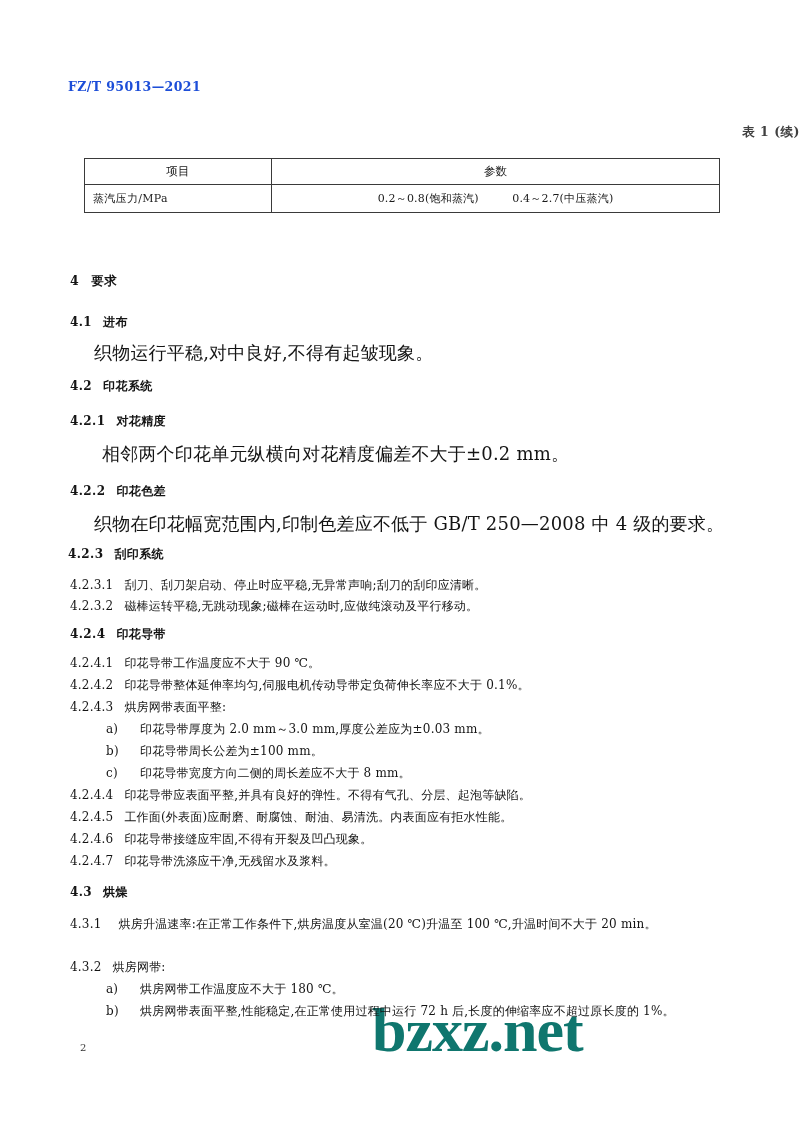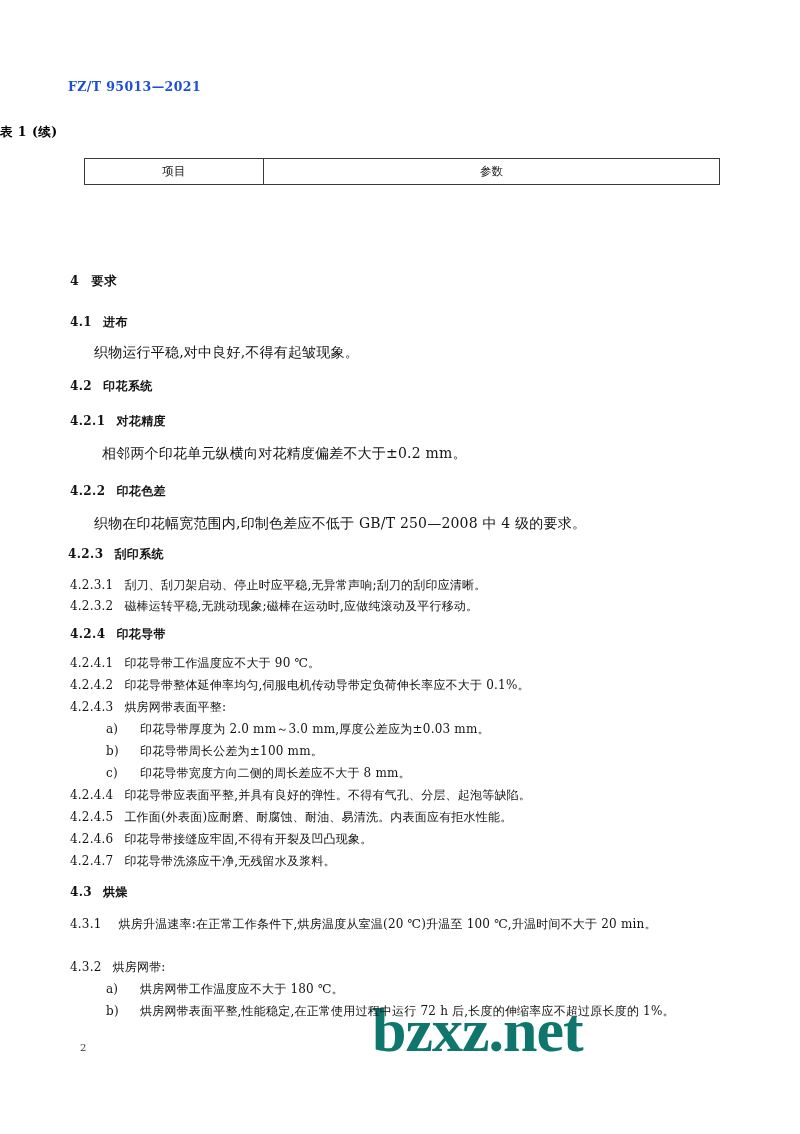--- a/index.html
+++ b/index.html
@@ -50,24 +50,24 @@
     letter-spacing: 0.4px;
     color: #1d4ed8;
   }
 
   
   .table-caption {
     position: absolute;
     left: 0;
     top: 124px;
     width: 800px;
-    text-align: left;
+    text-align: right;
     font-size: 12.5px;
     font-weight: bold;
-    color: #000000;
+    color: #404040;
     letter-spacing: 0.5px;
   }
 
   
   .tbl-wrap {
     position: absolute;
     left: 84px;
     top: 158px;
     width: 684px;
   }
@@ -117,21 +117,21 @@
   .h1 .num { margin-right: 12px; }
 
   .h2 {
     font-weight: bold;
     font-size: 12px;
     letter-spacing: 0.4px;
   }
   .h2 .num { margin-right: 11px; }
 
   .para {
-    font-size: 14px;
+    font-size: 18px;
     letter-spacing: 0.2px;
     line-height: 21px;
   }
 
   .numpara {
     font-size: 12px;
     letter-spacing: 0.2px;
     line-height: 21px;
   }
   .numpara .num { margin-right: 11px; }
@@ -175,20 +175,28 @@
 
     <div class="tbl-wrap">
       <table class="spec">
         <thead>
           <tr>
             <th class="c-item" style="text-align:center;padding-left:0 !important;">项目</th>
             <th>参数</th>
           </tr>
         </thead>
         <tbody>
+          <tr>
+            <td class="c-item">蒸汽压力/MPa</td>
+            <td class="c-param">
+              <span class="param-inner">0.2～0.8(饱和蒸汽)</span>
+              <span class="gap-lg"></span>
+              <span class="param-inner">0.4～2.7(中压蒸汽)</span>
+            </td>
+          </tr>
         </tbody>
       </table>
     </div>
 
     <div class="blk h1" style="left:70px; top:273px;">
       <span class="num">4</span><span>要求</span>
     </div>
 
     <div class="blk h2" style="left:70px; top:314px;">
       <span class="num">4.1</span><span>进布</span>

